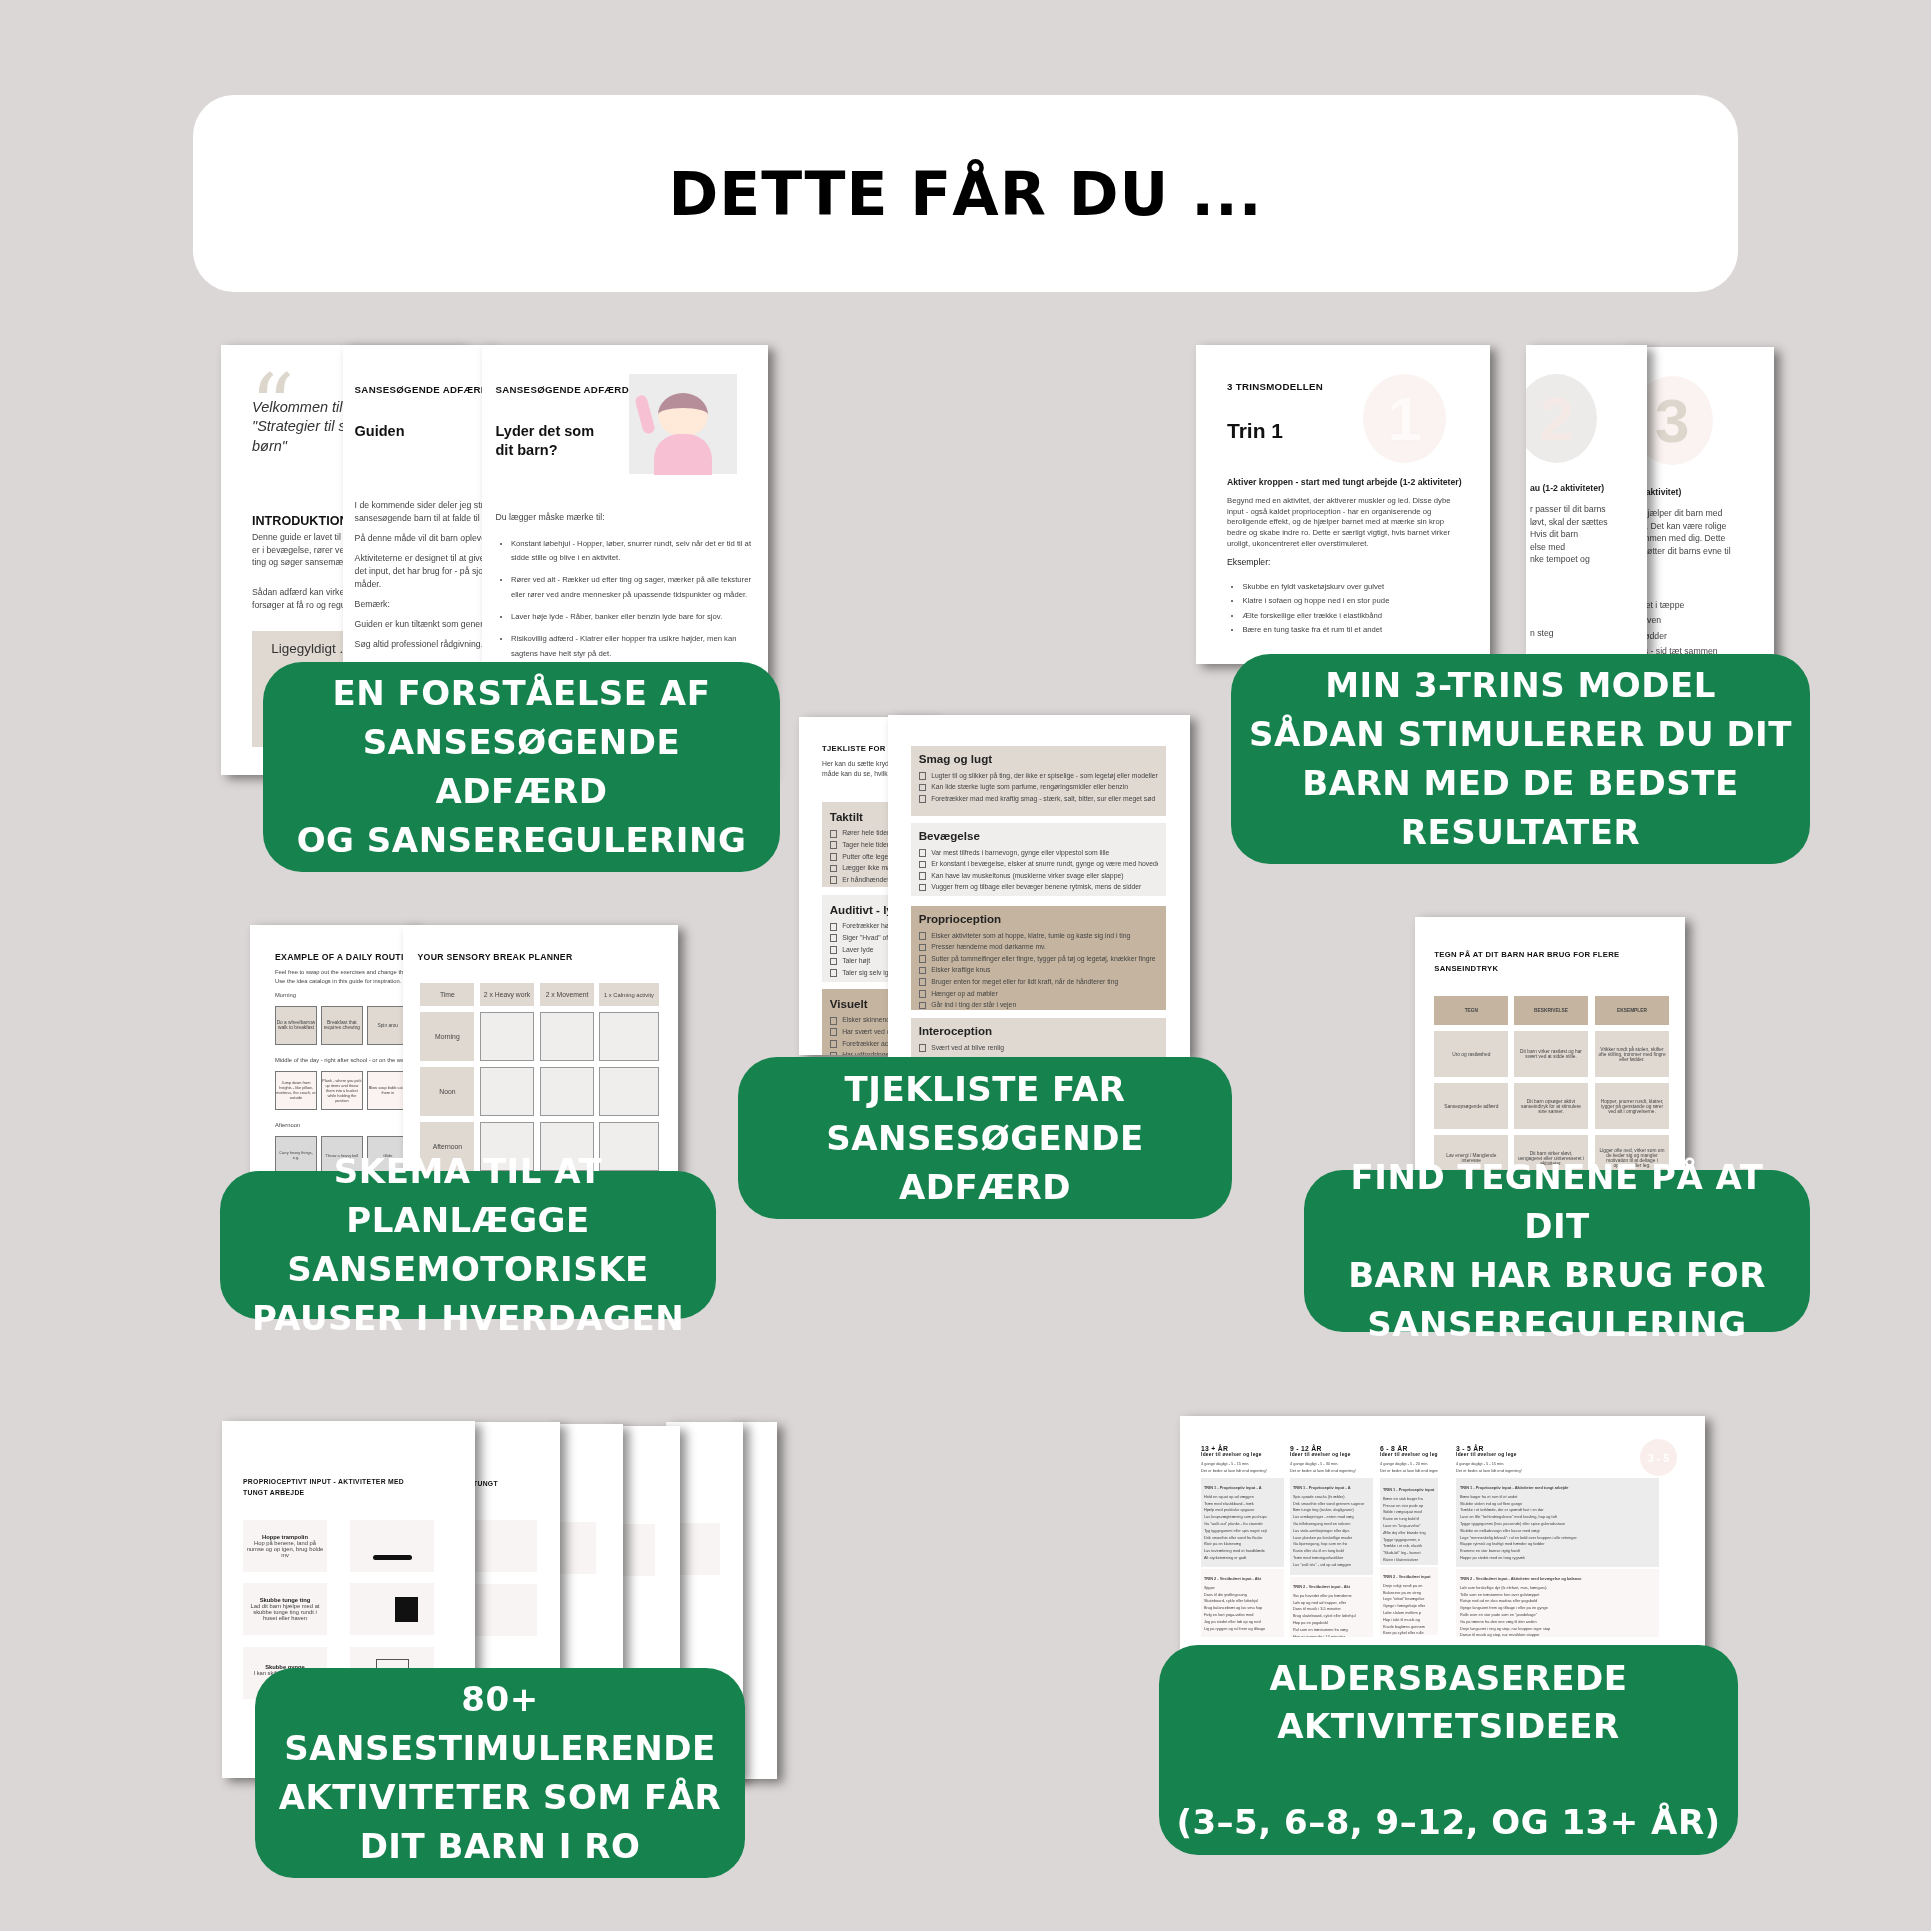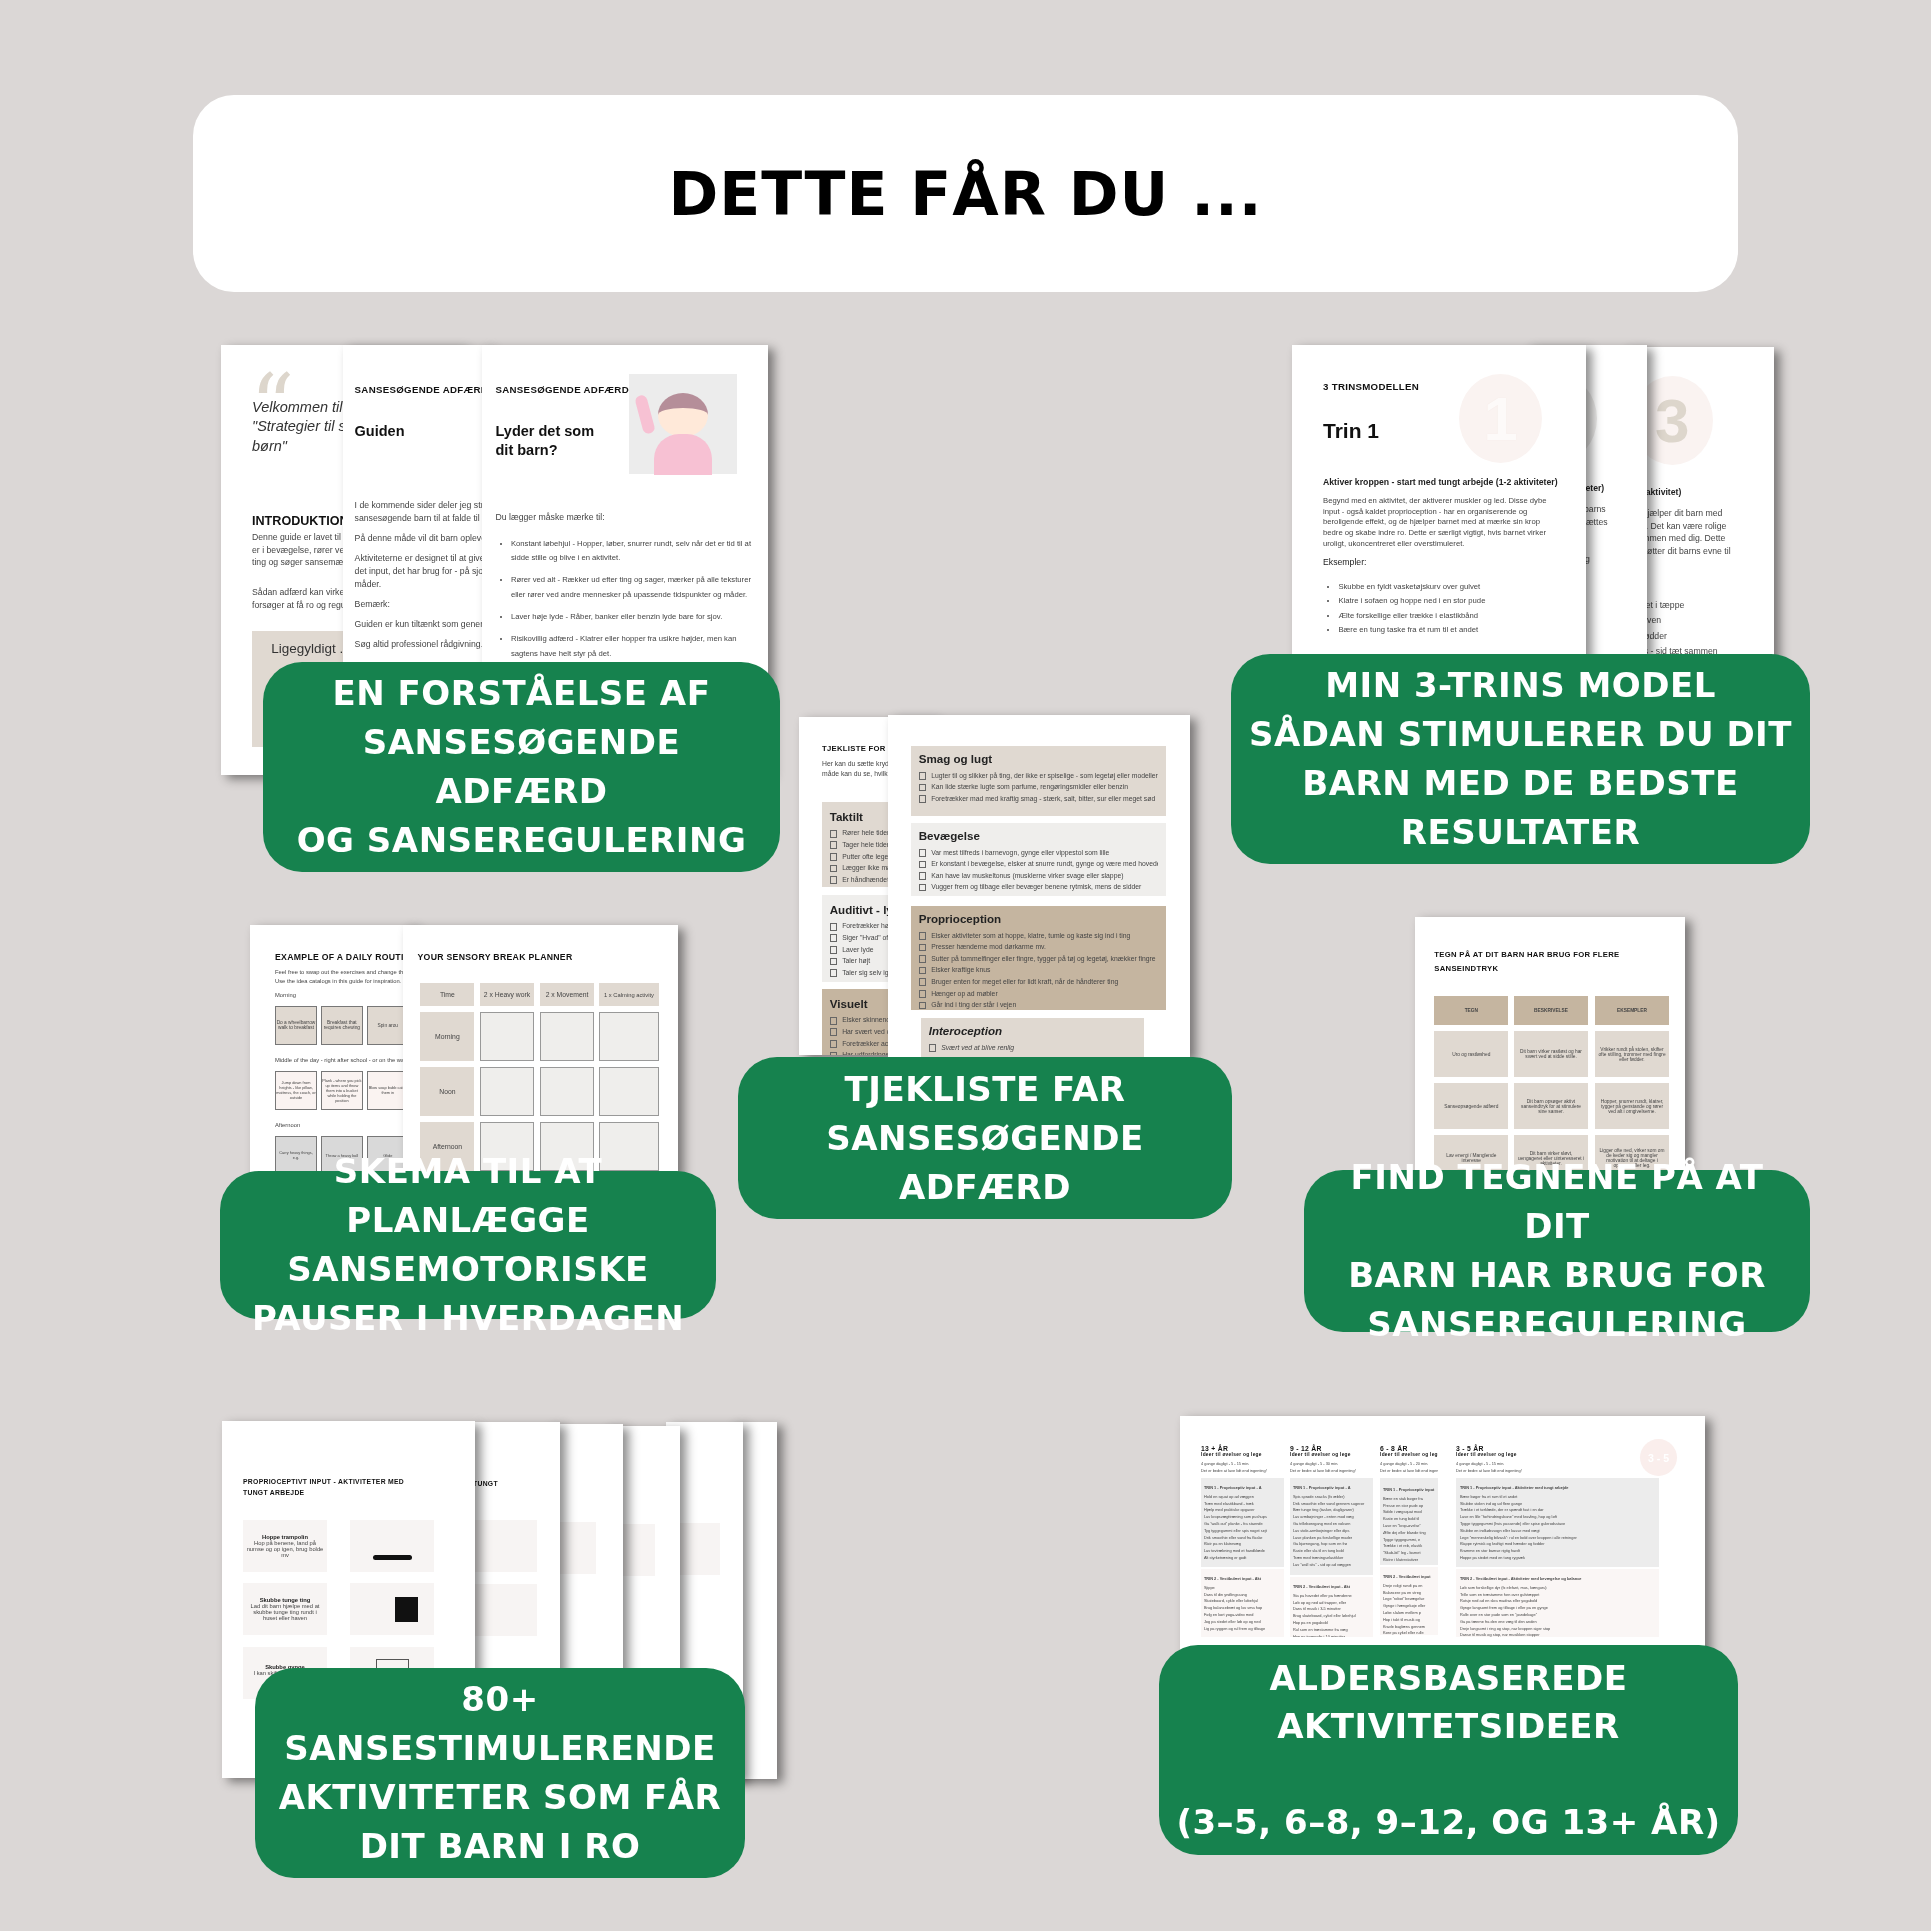--- a/index.html
+++ b/index.html
@@ -104,21 +104,21 @@
     <div class="tiny" style="position:absolute;left:3.9px;top:137px;font-weight:700;color:#222;">au (1-2 aktiviteter)</div>
     <div style="position:absolute;left:3.9px;top:158px;">
       <div class="tiny">r passer til dit barns</div>
       <div class="tiny">løvt, skal der sættes</div>
       <div class="tiny">Hvis dit barn</div>
       <div class="tiny">else med</div>
       <div class="tiny">nke tempoet og</div>
     </div>
     <div class="tiny" style="position:absolute;left:3.9px;top:282px;">n steg</div>
   </div>
-  <div class="page" style="left:1292px;top:345px;width:294px;height:319px;padding:36px 0 0 31px;">
+  <div class="page" style="left:1196px;top:345px;width:294px;height:319px;padding:36px 0 0 31px;">
     <div class="hd">3 TRINSMODELLEN</div>
     <div class="h1" style="margin-top:27px;">Trin 1</div>
     <div class="bignum" style="left:167px;top:29px;width:83px;height:89px;background:#faf3f1;color:#fdfaf9;text-shadow:0 0 1px #f0e2dd;">
         <span>1</span>
       </div>
     <div class="tiny" style="margin-top:33px;font-weight:700;color:#222;">Aktiver kroppen - start med tungt arbejde (1-2 aktiviteter)</div>
     <div class="tiny" style="margin-top:7.7px;width:232px;font-size:7.7px;line-height:10.6px;">Begynd med en aktivitet, der aktiverer muskler og led. Disse dybe input - også kaldet proprioception - har en organiserende og beroligende effekt, og de hjælper barnet med at mærke sin krop bedre og skabe indre ro. Dette er særligt vigtigt, hvis barnet virker uroligt, ukoncentreret eller overstimuleret.</div>
     <div class="tiny" style="margin-top:7px;font-weight:400;color:#222;">Eksempler:</div>
     <ul class="bl" style="margin-top:11px;">
       <li>Skubbe en fyldt vasketøjskurv over gulvet</li>
@@ -179,21 +179,21 @@
     <div class="box-tan" style="position:absolute;left:23px;top:191px;width:255px;height:104px;padding:5.8px 7.7px;">
       <div class="sec-title">Proprioception</div>
       <div class="row"><span class="cb"></span><span>Elsker aktiviteter som at hoppe, klatre, tumle og kaste sig ind i ting</span></div>
       <div class="row"><span class="cb"></span><span>Presser hænderne mod dørkarme mv.</span></div>
       <div class="row"><span class="cb"></span><span>Sutter på tommelfinger eller fingre, tygger på tøj og legetøj, knækker fingre</span></div>
       <div class="row"><span class="cb"></span><span>Elsker kraftige knus</span></div>
       <div class="row"><span class="cb"></span><span>Bruger enten for meget eller for lidt kraft, når de håndterer ting</span></div>
       <div class="row"><span class="cb"></span><span>Hænger op ad møbler</span></div>
       <div class="row"><span class="cb"></span><span>Går ind i ting der står i vejen</span></div>
     </div>
-    <div class="box-beige" style="position:absolute;left:33px;top:303px;width:223px;height:58px;padding:5.8px 7.7px;font-style:italic;">
+    <div class="box-beige" style="position:absolute;left:23px;top:303px;width:255px;height:58px;padding:5.8px 7.7px;">
       <div class="sec-title">Interoception</div>
       <div class="row"><span class="cb"></span><span>Svært ved at blive renlig</span></div>
     </div>
   </div>
   <div class="label" style="left:738px;top:1057px;width:494px;height:162px;">TJEKLISTE FAR
 SANSESØGENDE
 ADFÆRD</div>
 </div>
 
 <div>

